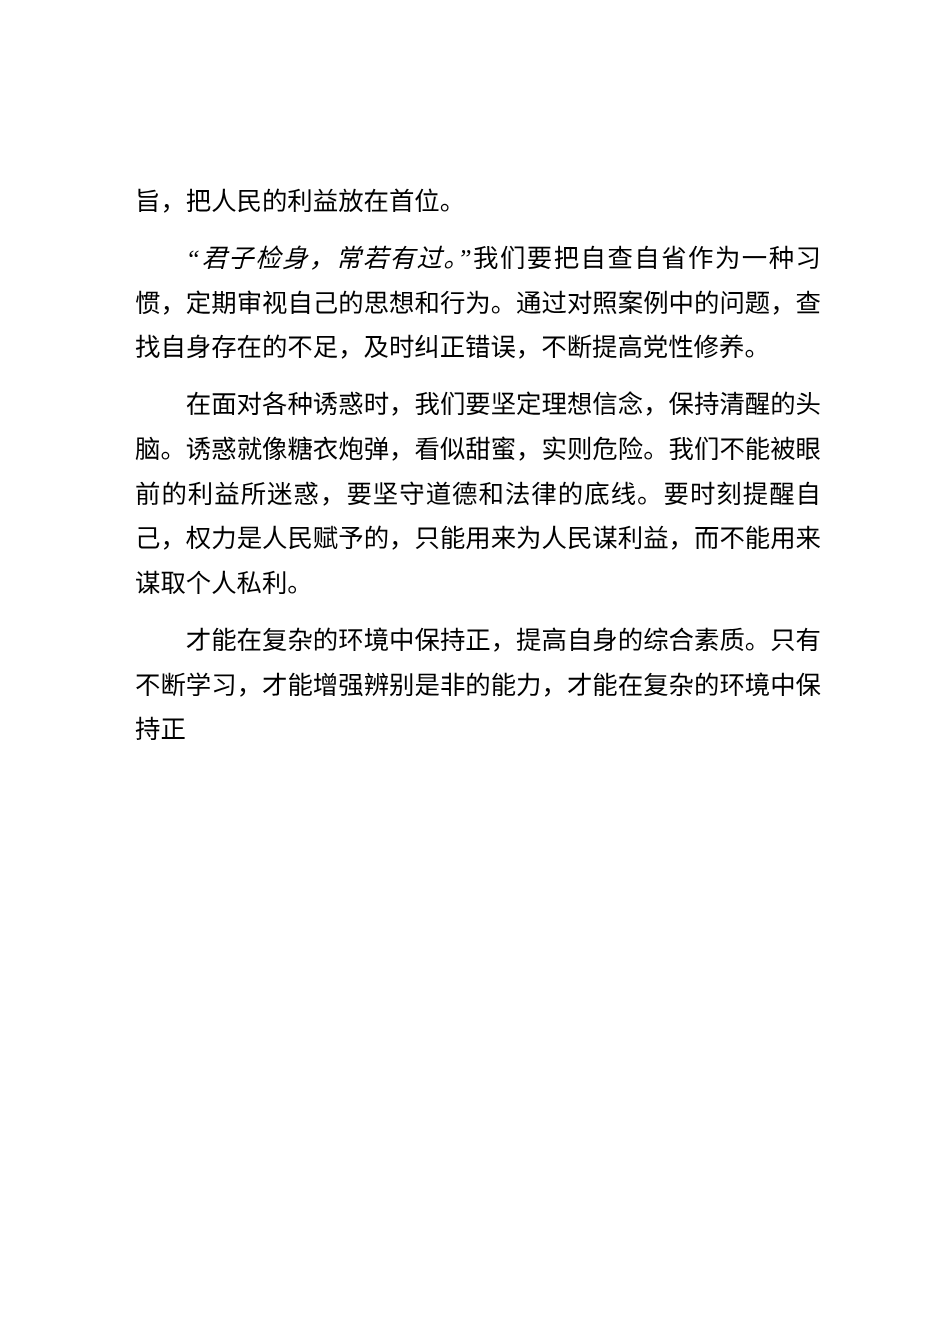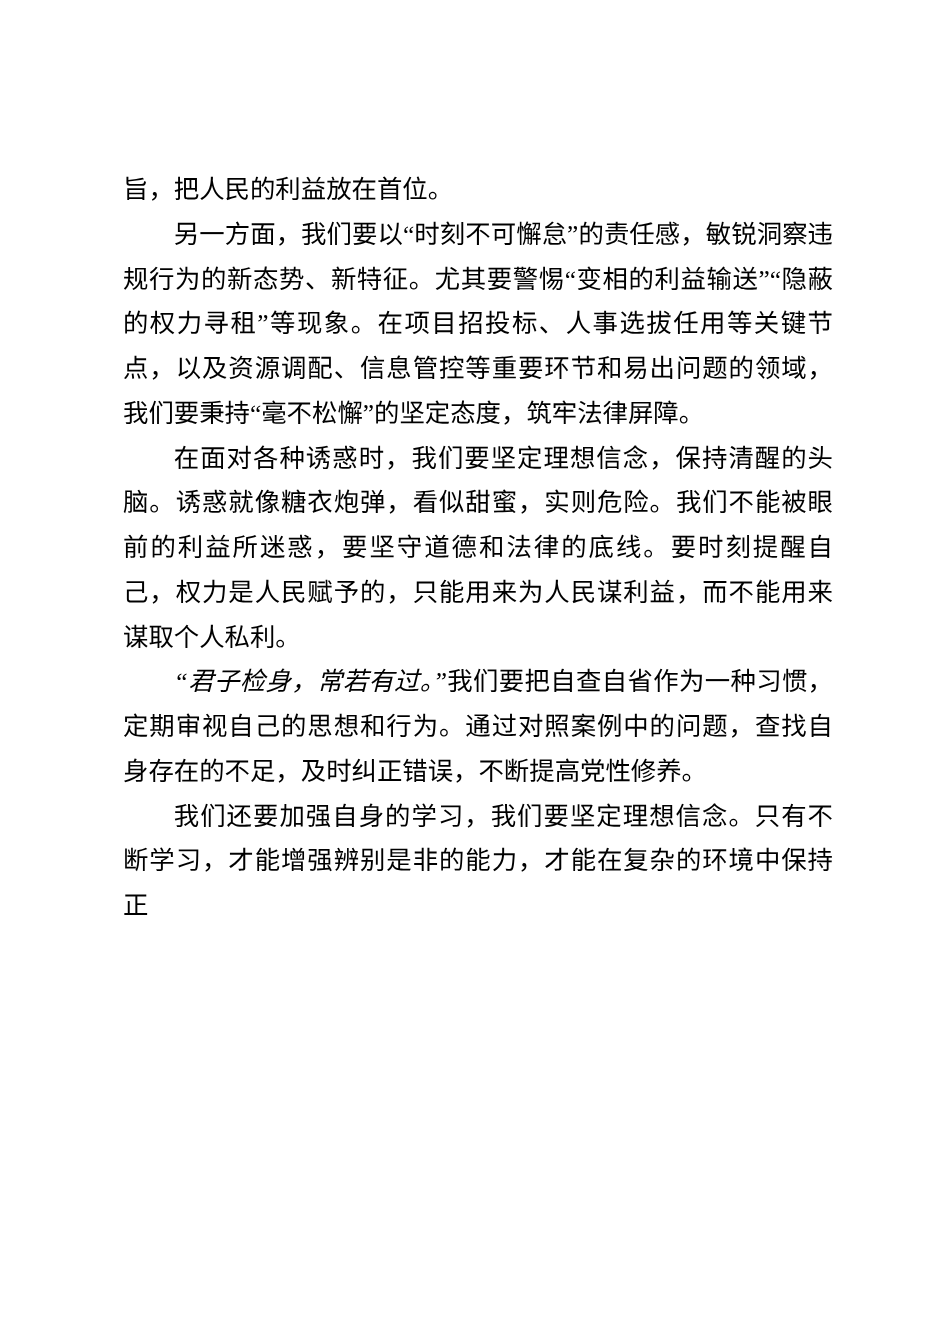--- a/index.html
+++ b/index.html
@@ -21,21 +21,21 @@
     width: 710px;
     color: #000000;
     font-family: "Liberation Serif", "DejaVu Serif", serif;
     font-size: 25.4px;
     line-height: 44.75px;
     text-align: justify;
     text-justify: inter-ideograph;
     line-break: strict;
   }
   .doc p {
-    margin: 0;
+    margin: 12px;
     padding: 0;
     text-indent: 2em;
   }
   .doc p.no-indent {
     text-indent: 0;
   }
   .kaiti {
     font-style: italic;
   }
   .heading {
@@ -44,24 +44,23 @@
   }
 </style>
 </head>
 <body>
 
 <div class="page">
   <div class="doc">
 
     <p class="no-indent">旨，把人民的利益放在首位。</p>
 
-    <p>另一方面，我们要以“时刻不可懈怠”的责任感，敏锐洞察违规行为的新态势、新特征。尤其要警惕“变相的利益输送”“隐蔽的权力寻租”等现象。在项目招投标、人事选拔任用等关键节点，以及资源调配、信息管控等重要环节和易出问题的领域，我们要秉持“毫不松懈”的坚定态度，筑牢法律屏障。</p>
 
 
 
+    <p><span class="kaiti">“君子检身，常若有过。”</span><span>我们要把自查自省作为一种习惯，定期审视自己的思想和行为。通过对照案例中的问题，查找自身存在的不足，及时纠正错误，不断提高党性修养。</span></p>
+
     <p>在面对各种诱惑时，我们要坚定理想信念，保持清醒的头脑。诱惑就像糖衣炮弹，看似甜蜜，实则危险。我们不能被眼前的利益所迷惑，要坚守道德和法律的底线。要时刻提醒自己，权力是人民赋予的，只能用来为人民谋利益，而不能用来谋取个人私利。</p>
 
-    <p><span class="kaiti">“君子检身，常若有过。”</span><span>我们要把自查自省作为一种习惯，定期审视自己的思想和行为。通过对照案例中的问题，查找自身存在的不足，及时纠正错误，不断提高党性修养。</span></p>
-
-    <p>我们还要加强自身的学习，我们要坚定理想信念。只有不断学习，才能增强辨别是非的能力，才能在复杂的环境中保持正</p>
+    <p>才能在复杂的环境中保持正，提高自身的综合素质。只有不断学习，才能增强辨别是非的能力，才能在复杂的环境中保持正</p>
 
   </div>
 </div>
 
 </body></html>

